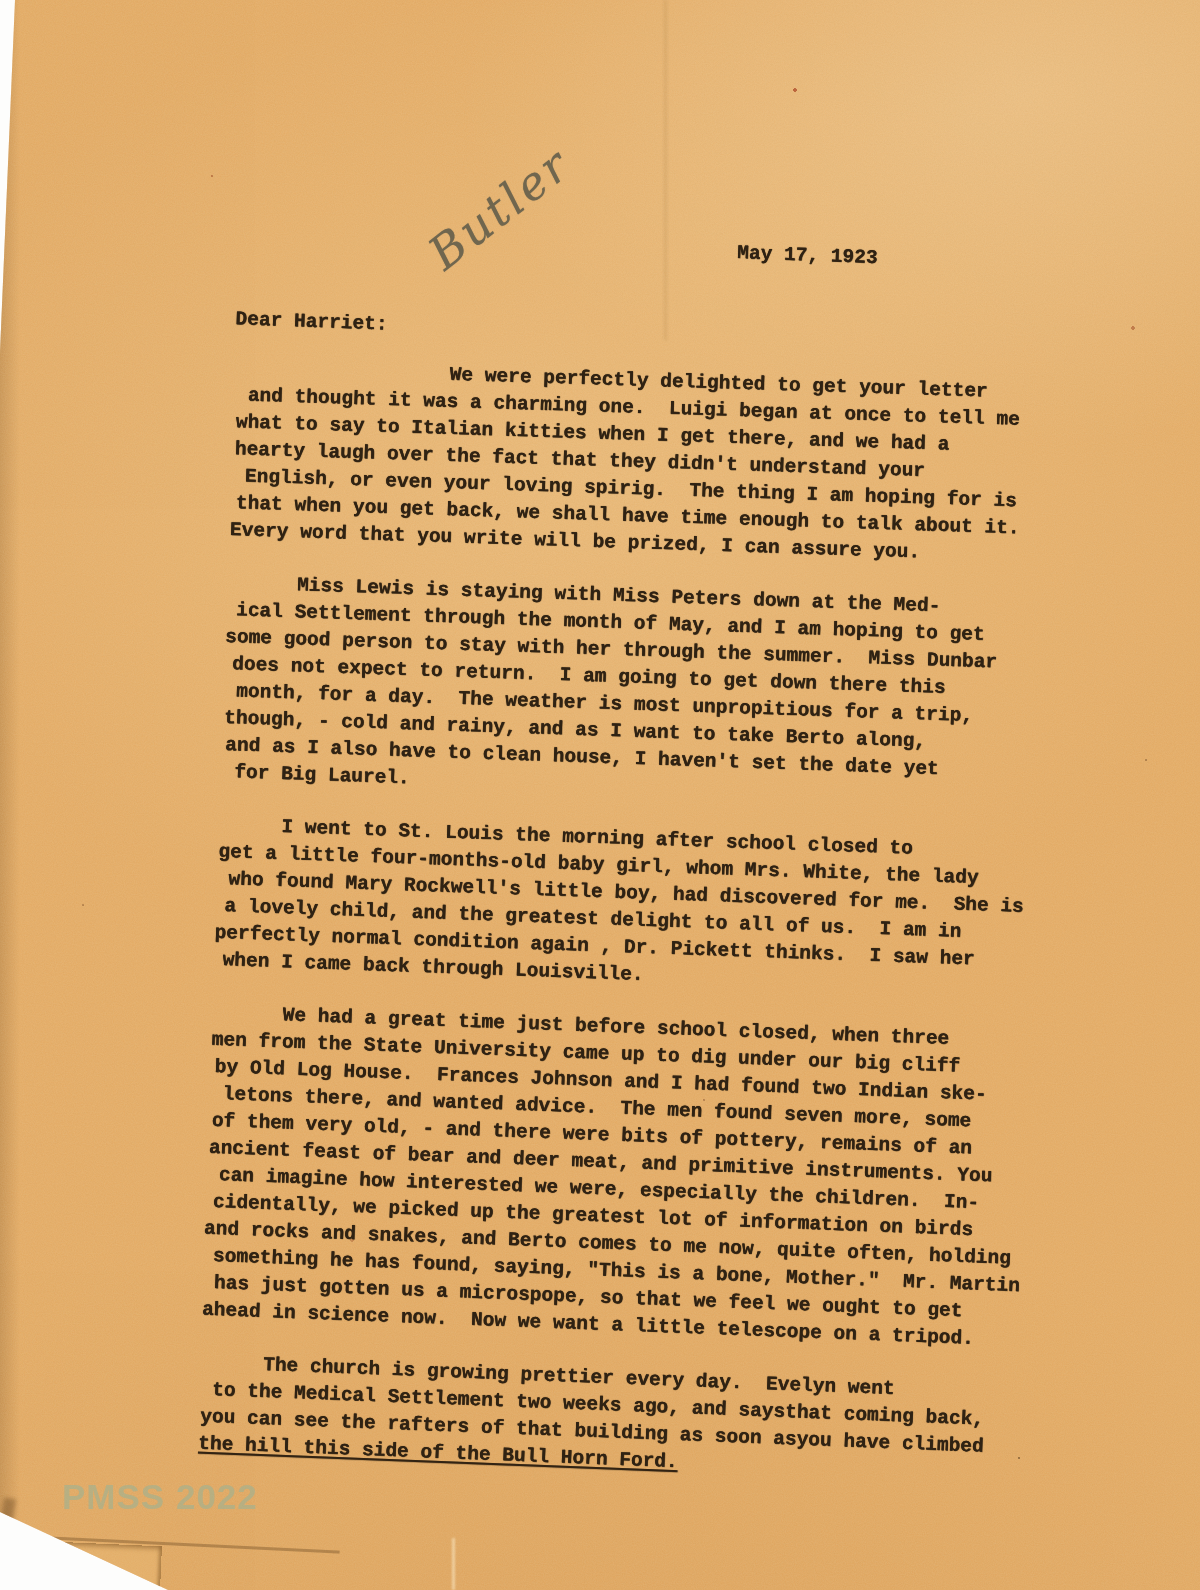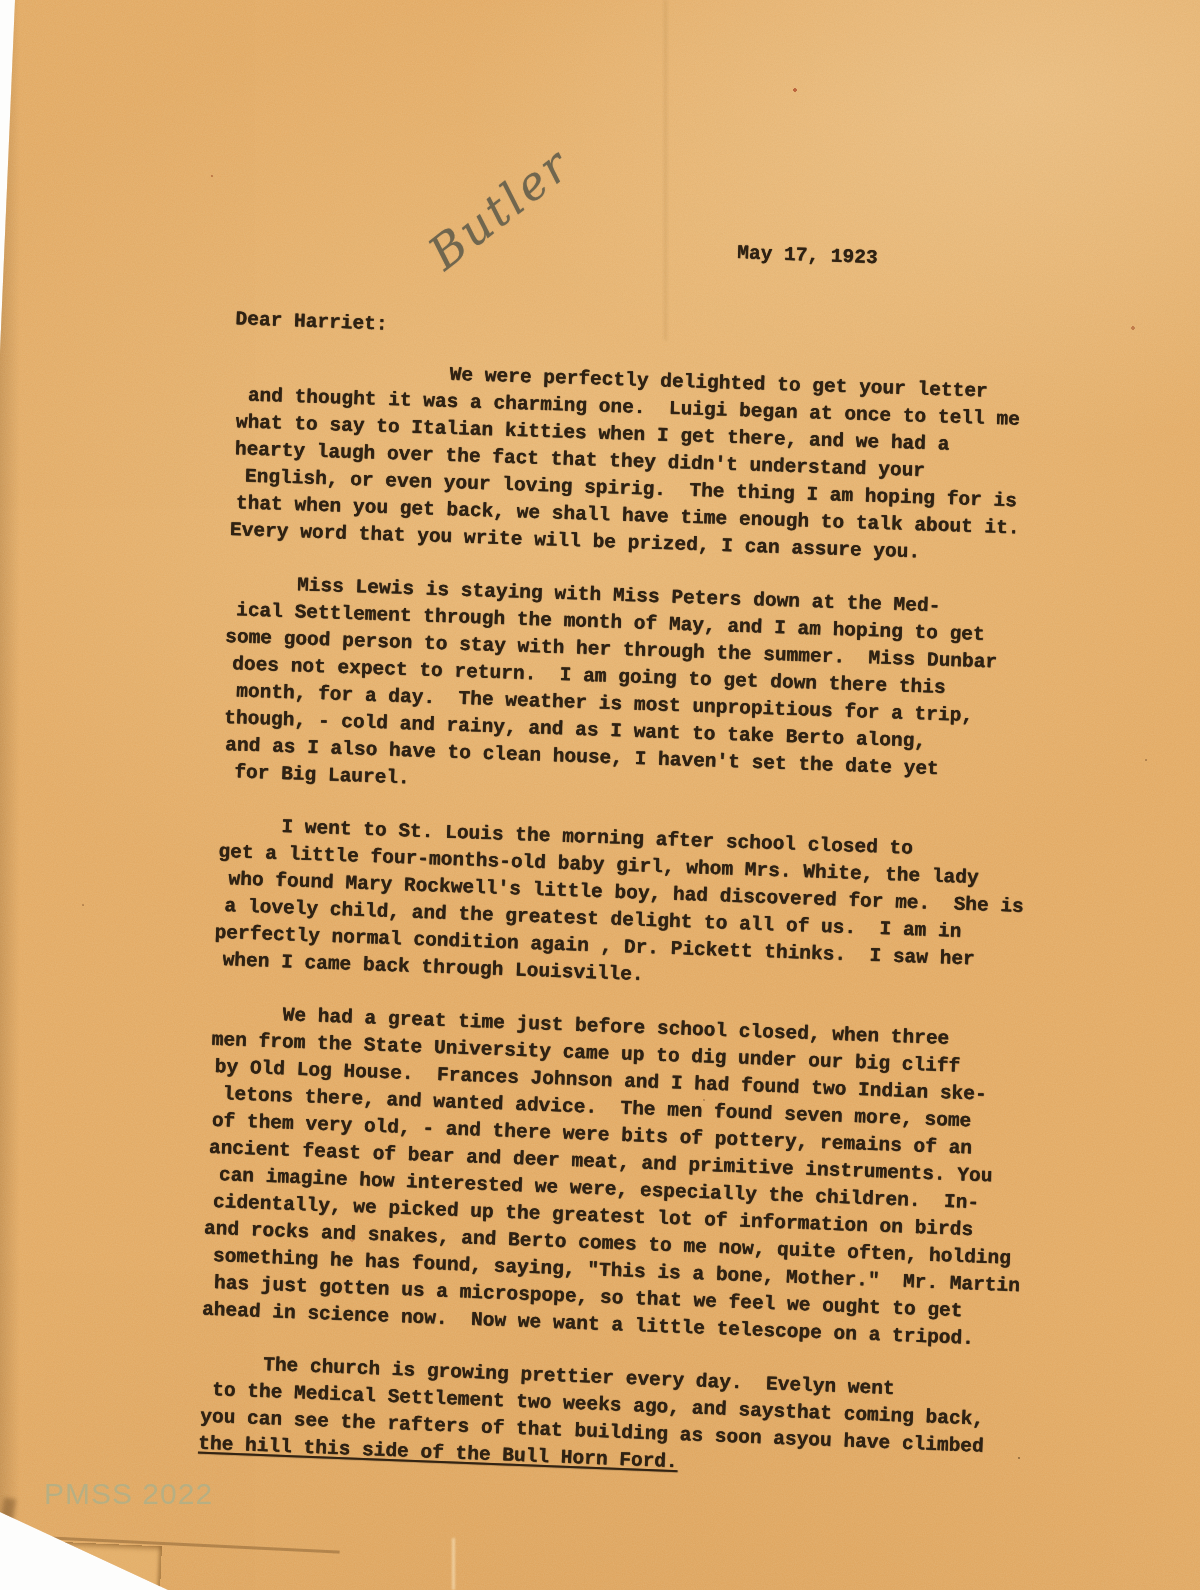--- a/index.html
+++ b/index.html
@@ -70,23 +70,23 @@
   .para .line.first{padding-left:72px;}
   .para.lead .line.first{padding-left:222px;}
   .line.underlined{
     text-decoration:underline;
     text-decoration-color:rgba(47,34,17,0.5);
     text-decoration-thickness:2px;
     text-underline-offset:3px;
   }
 
   .watermark{
-    position:absolute;left:44px;top:1477px;
-    font-family:"Liberation Sans", sans-serif;font-weight:400;
-    font-size:30px;letter-spacing:1px;
+    position:absolute;left:62px;top:1477px;
+    font-family:"Liberation Sans", sans-serif;font-weight:700;
+    font-size:35px;letter-spacing:1px;
     color:var(--wm);opacity:0.6;white-space:pre;
   }
 </style>
 </head>
 <body>
 
 <div class="scan">
   <div class="paper">
 
     <svg class="grain" width="1200" height="1590" viewBox="0 0 1200 1590" preserveAspectRatio="none" aria-hidden="true">

